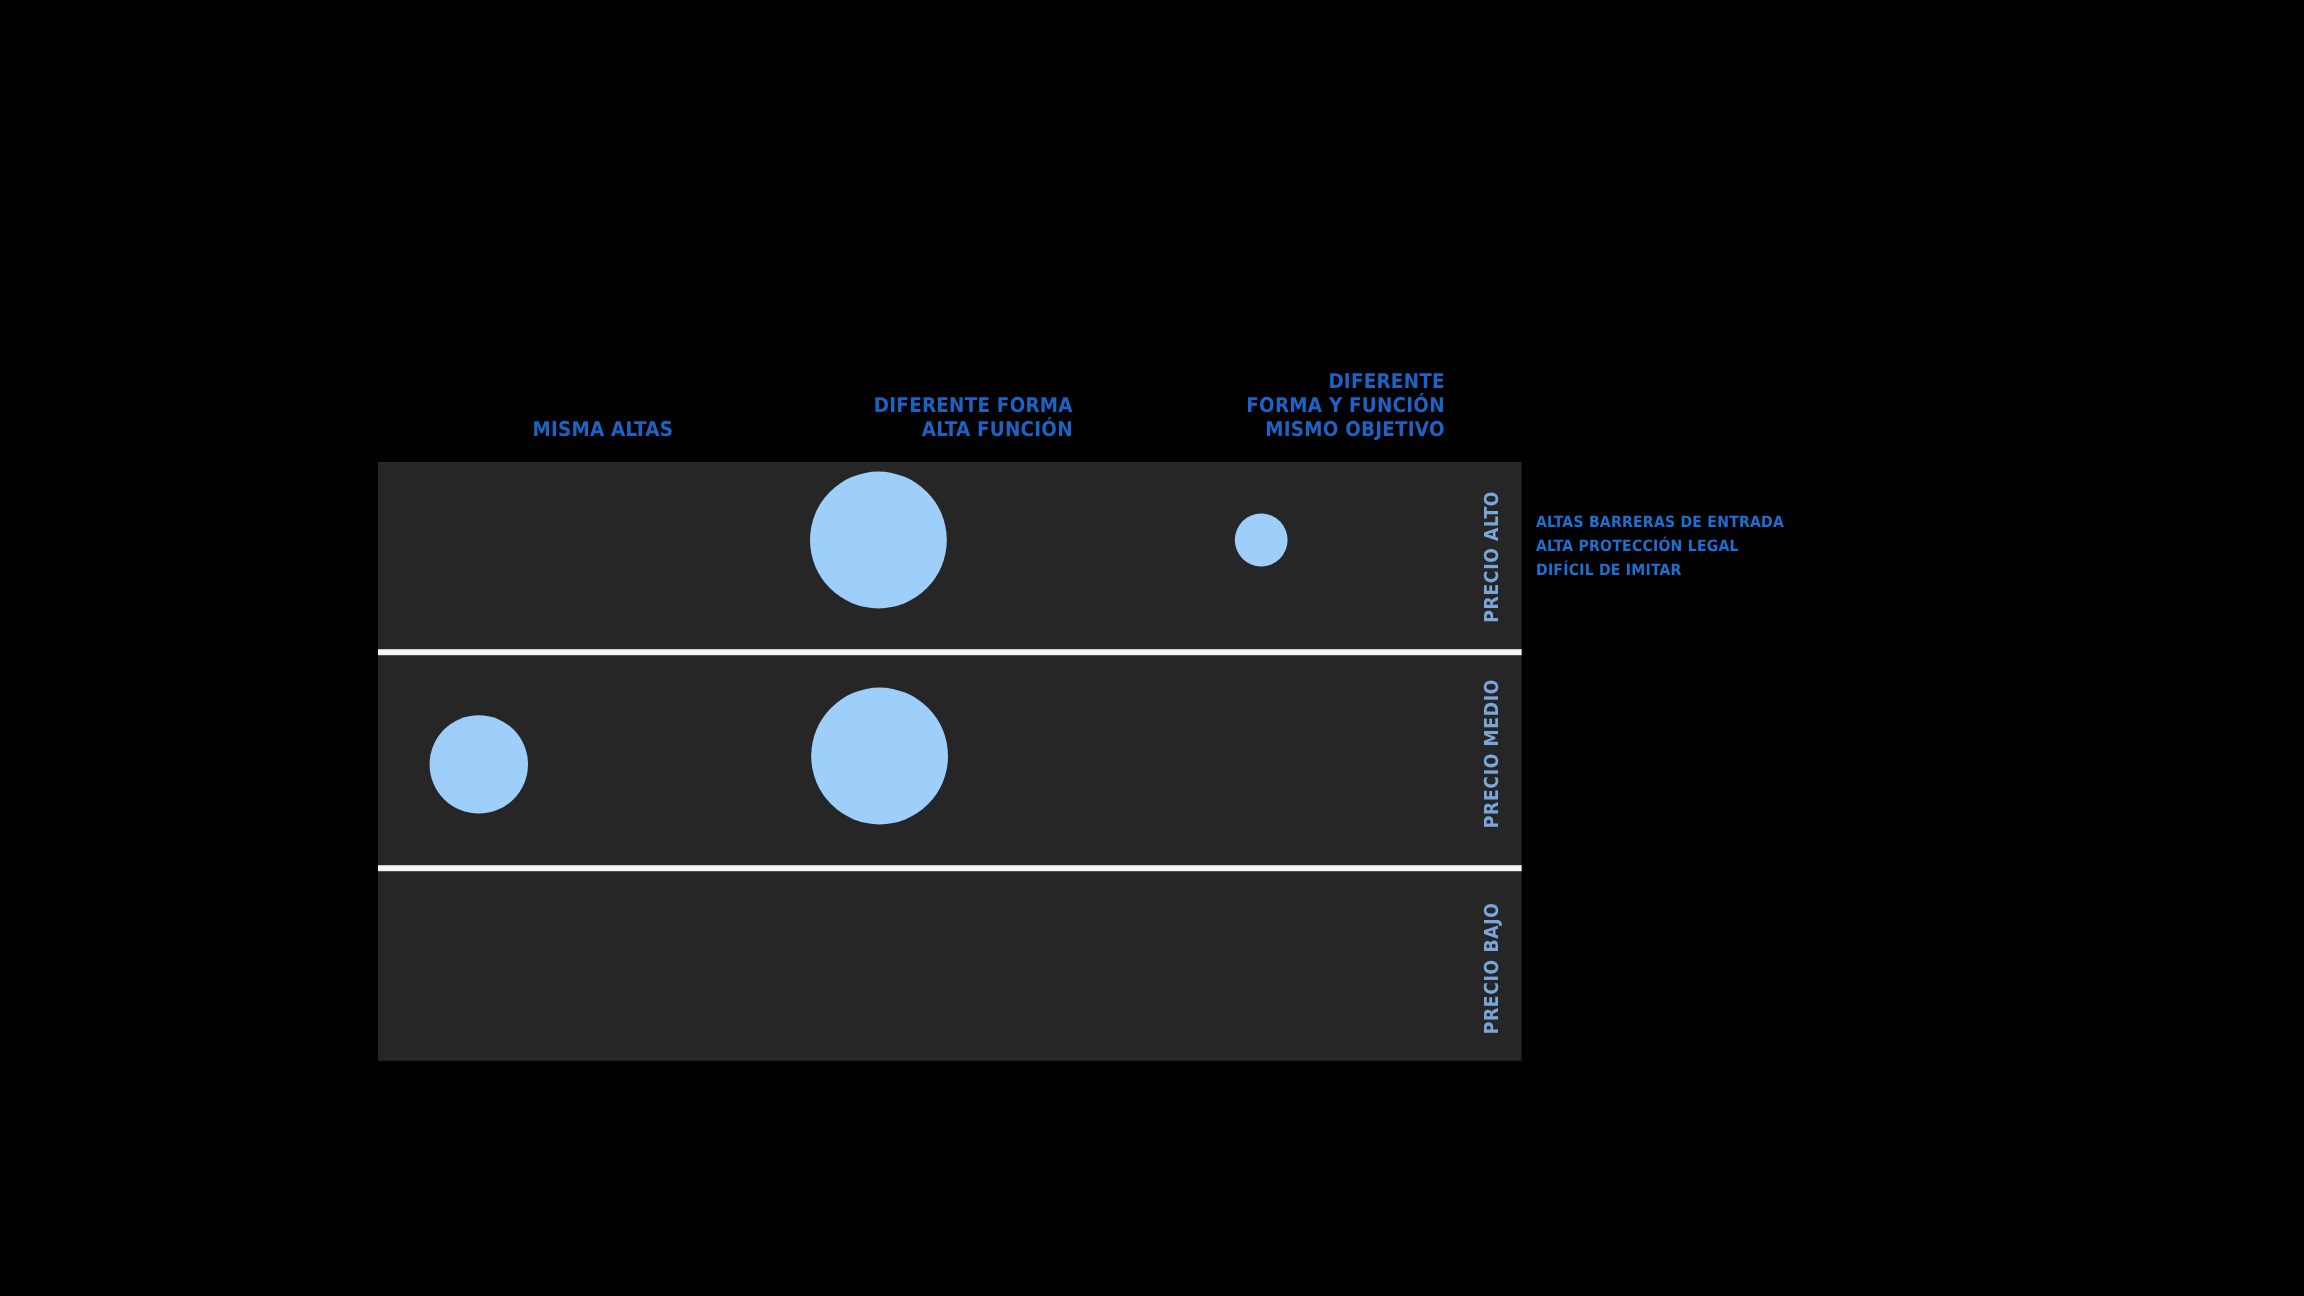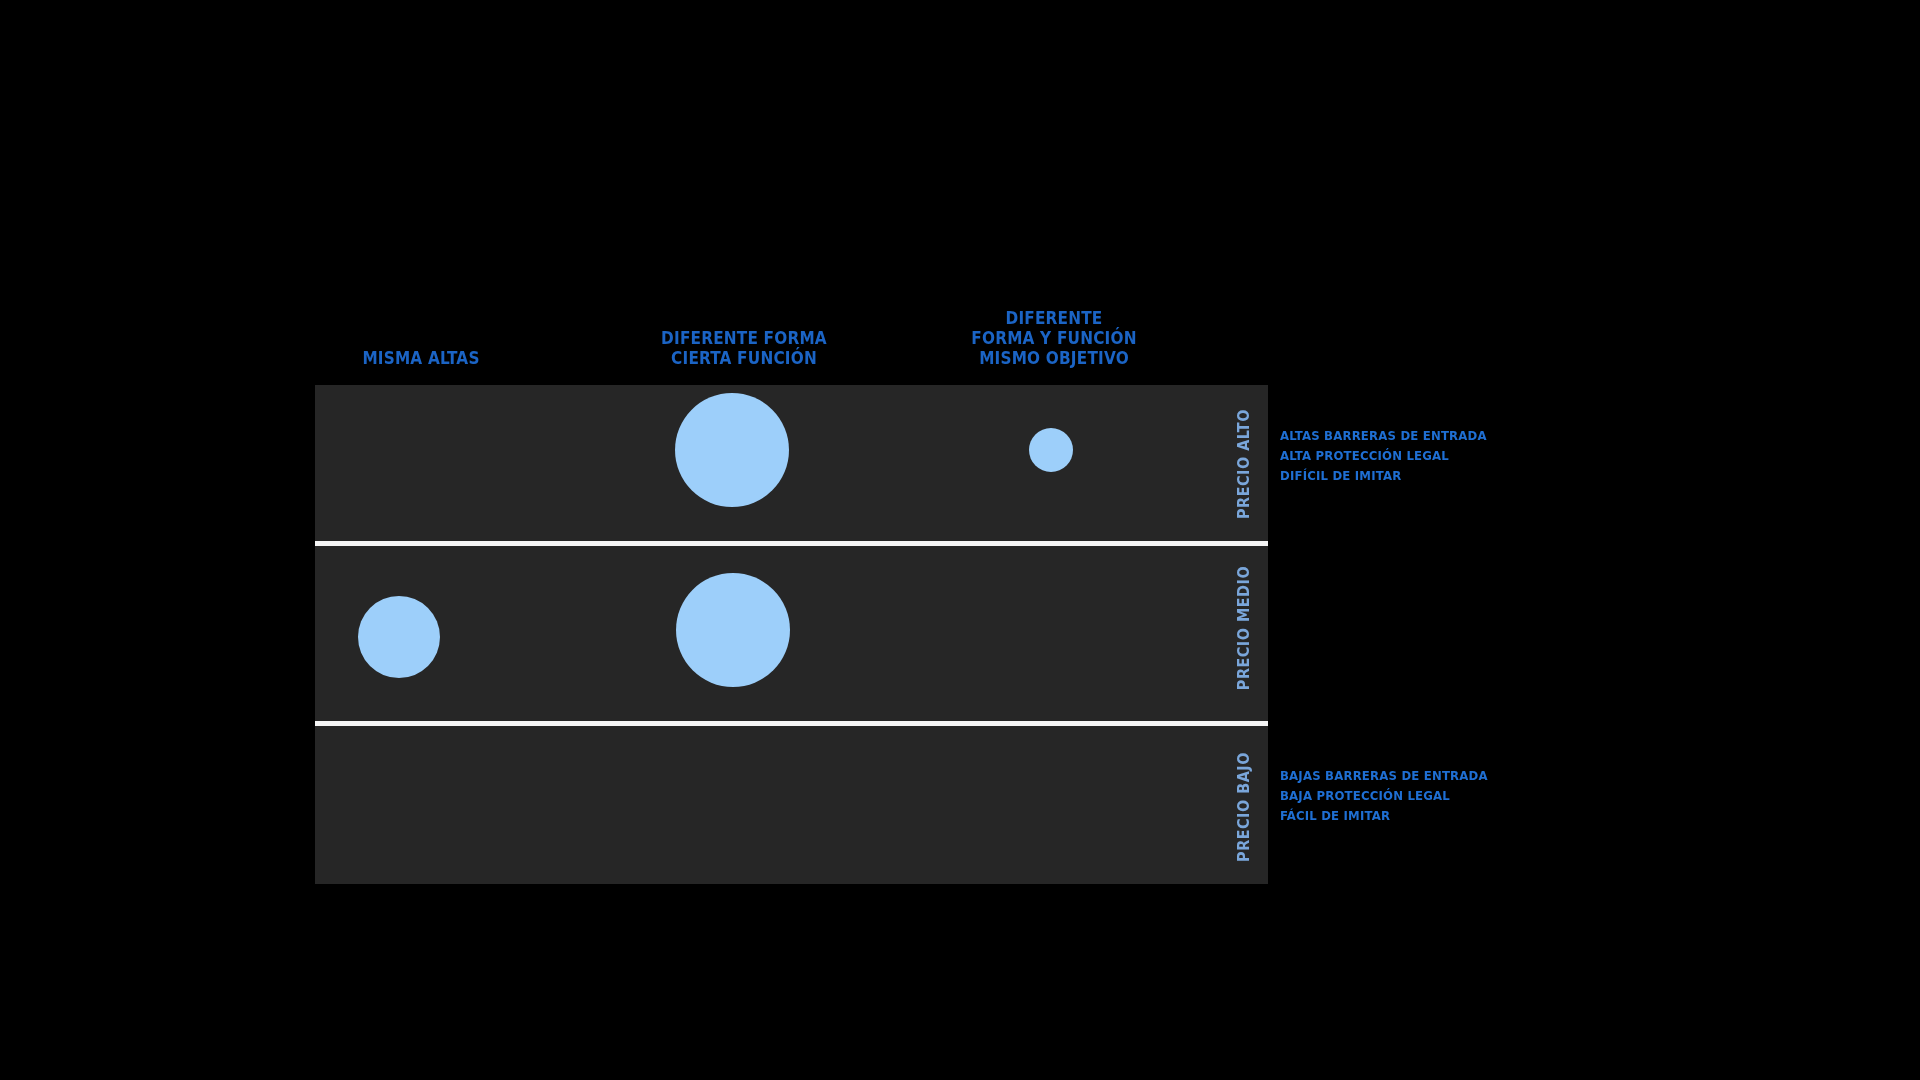--- a/index.html
+++ b/index.html
@@ -21,21 +21,21 @@
   }
   .stage {
     position: relative;
     width: 1920px; height: 1080px;
     background: var(--bg);
   }
   
   .col-header {
     position: absolute;
     bottom: 712px;
-    text-align: center;
+    text-align: right;
     font-weight: bold;
     font-size: 17px;
     line-height: 20px;
     letter-spacing: 0.2px;
     font-stretch: condensed;
     color: var(--header-text);
     white-space: pre-line;
   }
   #colh1 { left: 281px; width: 280px; }
   #colh2 { left: 594px; width: 300px; }
@@ -88,21 +88,21 @@
   .bubble-layer { position: absolute; inset: 0; pointer-events: none; }
   .bubble { position: absolute; border-radius: 50%; }
 </style>
 </head>
 <body>
 
 <div class="stage">
 
   <div class="col-header" id="colh1">MISMA ALTAS</div>
   <div class="col-header" id="colh2">DIFERENTE FORMA
-CIERTA FUNCIÓN</div>
+ALTA FUNCIÓN</div>
   <div class="col-header" id="colh3">DIFERENTE
 FORMA Y FUNCIÓN
 MISMO OBJETIVO</div>
 
   <div class="panel">
     <div class="sep" id="sep1"></div>
     <div class="sep" id="sep2"></div>
 
     <div class="row-label" id="rowl1">PRECIO ALTO</div>
     <div class="row-label" id="rowl2">PRECIO MEDIO</div>
@@ -112,17 +112,14 @@
   <div class="bubble-layer">
       <div class="bubble" style="left: 675px; top: 393px; width: 114px; height: 114px; background: rgb(157, 207, 250);"></div>
       <div class="bubble" style="left: 1029px; top: 428px; width: 44px; height: 44px; background: rgb(157, 207, 250);"></div>
       <div class="bubble" style="left: 358px; top: 596px; width: 82px; height: 82px; background: rgb(157, 207, 250);"></div>
       <div class="bubble" style="left: 676px; top: 573px; width: 114px; height: 114px; background: rgb(157, 207, 250);"></div>
     </div>
 
   <div class="note" id="note1">ALTAS BARRERAS DE ENTRADA
 ALTA PROTECCIÓN LEGAL
 DIFÍCIL DE IMITAR</div>
-  <div class="note" id="note3">BAJAS BARRERAS DE ENTRADA
-BAJA PROTECCIÓN LEGAL
-FÁCIL DE IMITAR</div>
 
 </div>
 
 </body></html>

